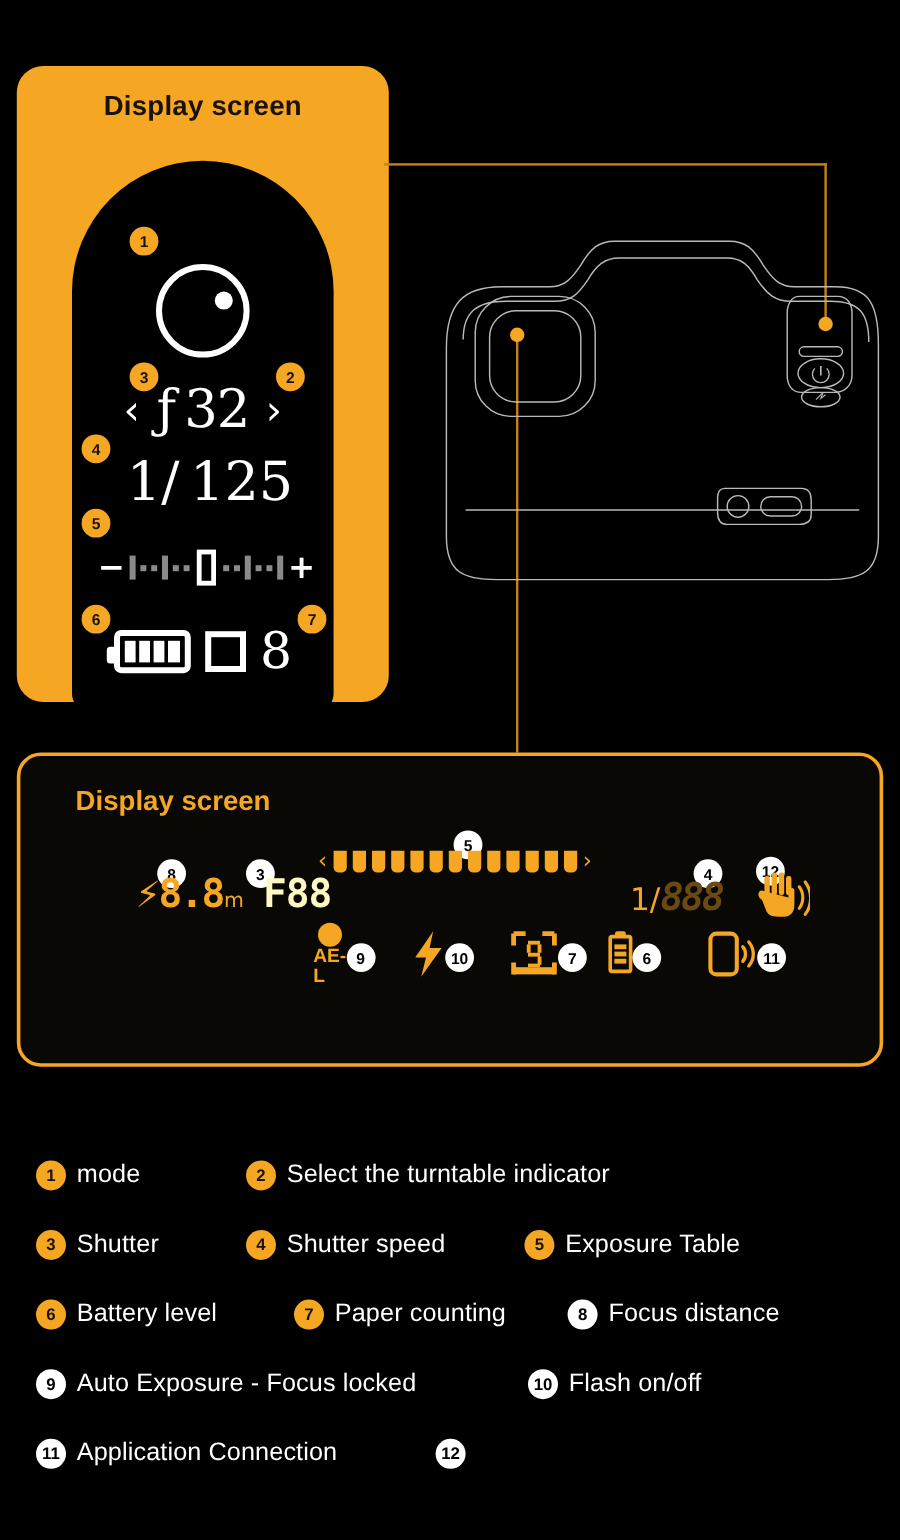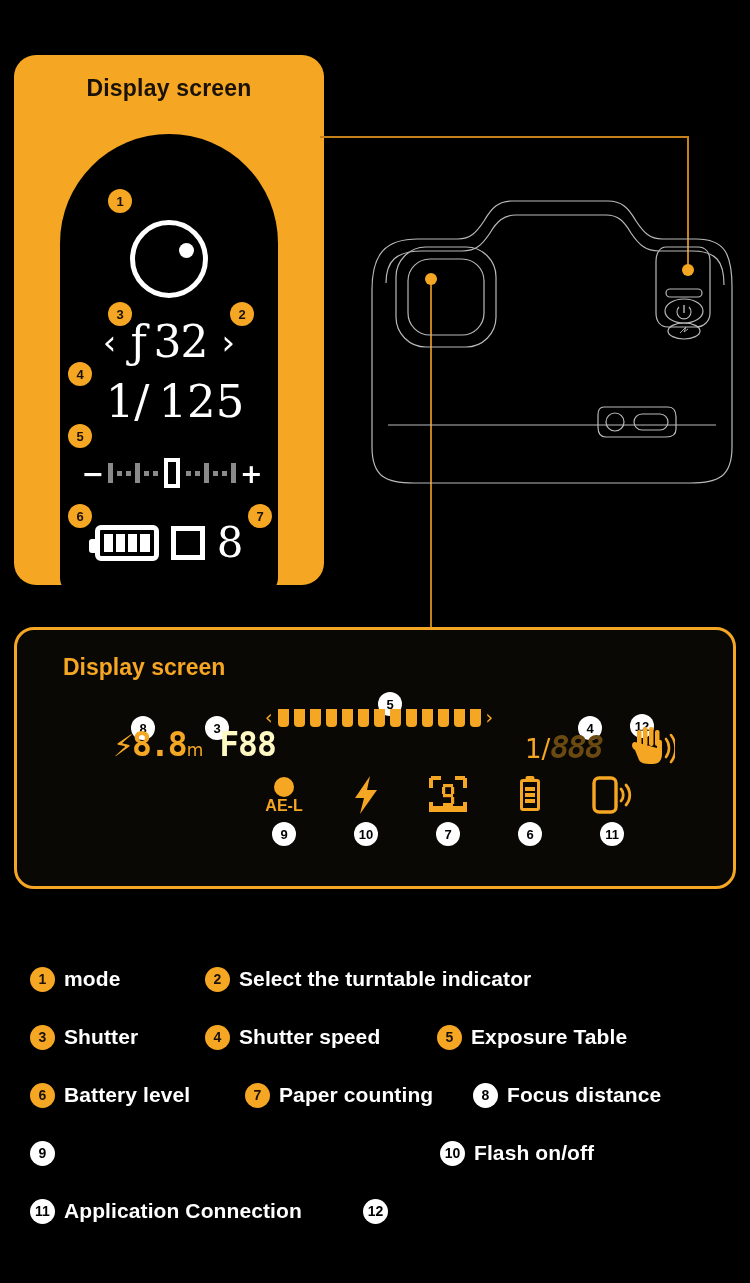--- a/index.html
+++ b/index.html
@@ -335,21 +335,21 @@
   
   #icon-row {
     position: absolute;
     left: 244px; top: 76px;
     display: flex;
     align-items: flex-end;
     gap: 36px;
   }
   .icon-cell {
     display: flex;
-    flex-direction: column;
+    flex-direction: row;
     align-items: center;
     width: 46px;
   }
   .icon-art { height: 42px; display: flex; align-items: center; justify-content: center; }
   .ae-dot { width: 20px; height: 20px; border-radius: 50%; background: #F5A623; }
   .ae-text {
     font-family: "Liberation Sans", sans-serif;
     font-size: 16px;
     font-weight: bold;
     color: #F5A623;
@@ -400,21 +400,21 @@
     align-items: center;
     gap: 9px;
   }
   .legend-item .badge {
     width: 25px; height: 25px;
     font-size: 14px;
   }
   .legend-label {
     color: #ffffff;
     font-size: 21px;
-    font-weight: bold;
+    font-weight: normal;
     white-space: nowrap;
     letter-spacing: .1px;
   }
 </style>
 </head>
 <body>
 
 <div id="root">
 
   <div id="top-panel">
@@ -685,20 +685,21 @@
       </span>
       <span class="legend-item">
         <span class="badge white">8</span>
         <span class="legend-label">Focus distance</span>
       </span>
     </div>
 
     <div class="legend-row">
       <span class="legend-item" style="width:410px;">
         <span class="badge white">9</span>
+        <span class="legend-label">Auto Exposure - Focus locked</span>
       </span>
       <span class="legend-item">
         <span class="badge white">10</span>
         <span class="legend-label">Flash on/off</span>
       </span>
     </div>
 
     <div class="legend-row">
       <span class="legend-item" style="width:333px;">
         <span class="badge white">11</span>

